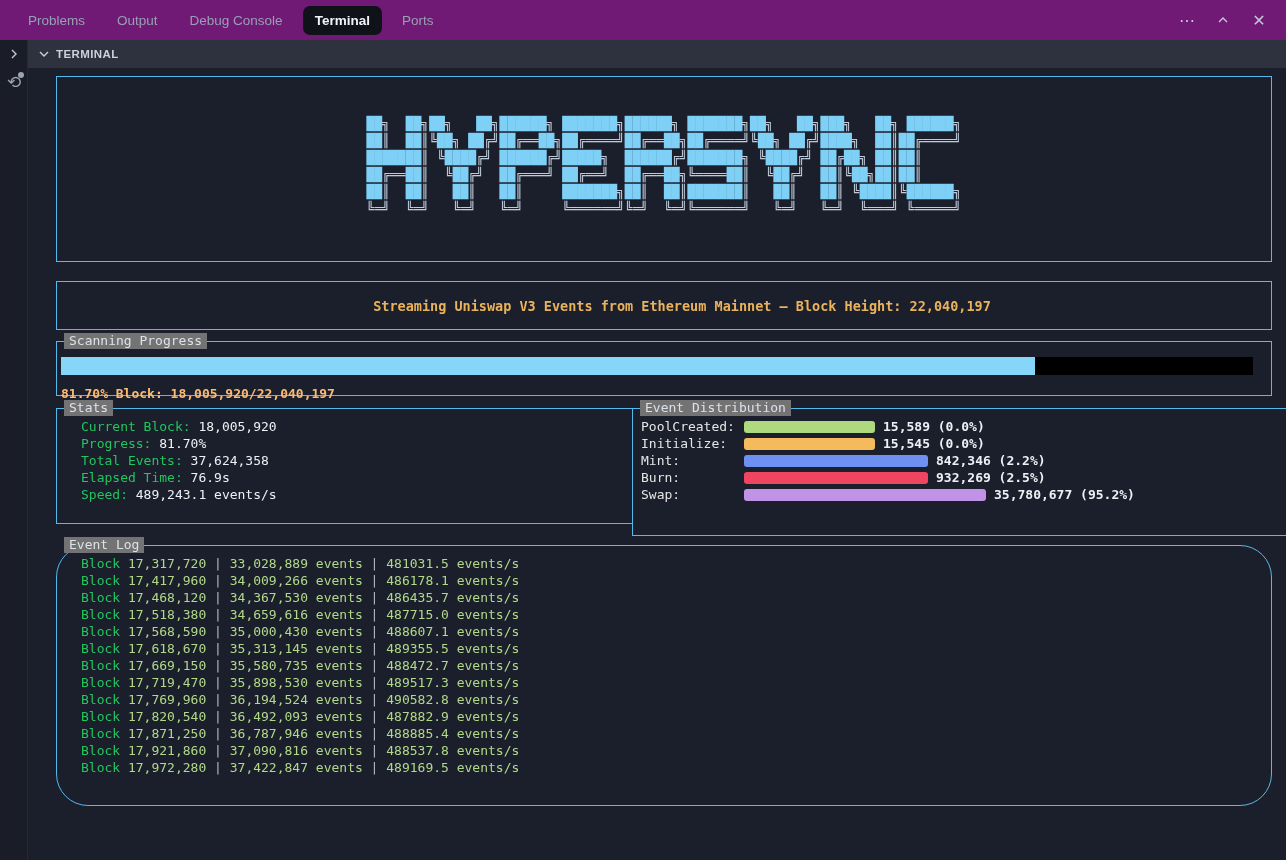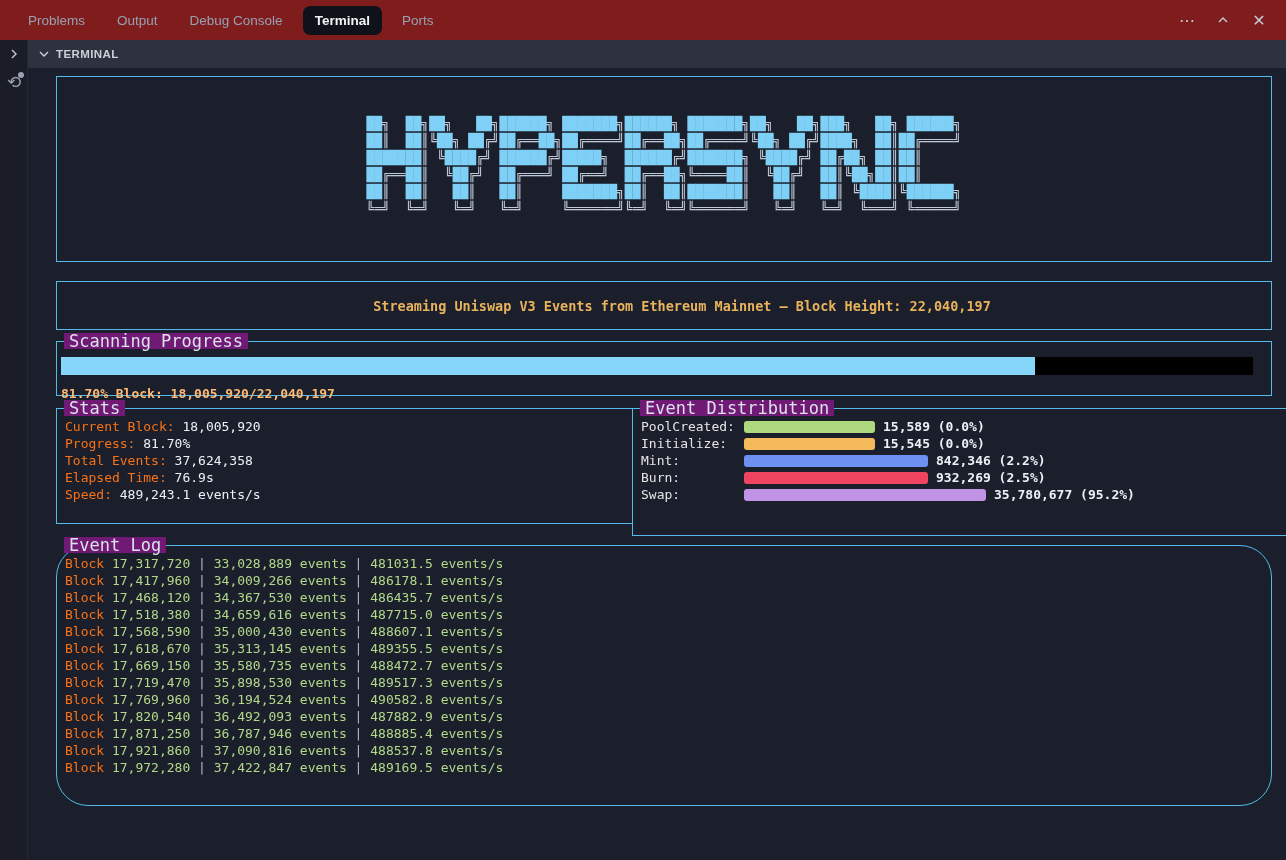--- a/index.html
+++ b/index.html
@@ -3,21 +3,21 @@
 <meta charset="utf-8">
 <style>
   * { box-sizing: border-box; margin: 0; padding: 0; }
   html,body { background:#11131a; }
   body { width:1286px; height:860px; position:relative; overflow:hidden;
          font-family:"Liberation Sans", sans-serif; }
   .root { position:absolute; inset:0; background:#1B1F2B; }
 
   
   .tabbar { position:absolute; left:0; top:0; width:1286px; height:40px;
-            background:#7f1d1d; display:flex; align-items:center; }
+            background:#701a75; display:flex; align-items:center; }
   .tabs { display:flex; align-items:center; gap:8px; padding-left:16px; }
   .tab { color:#97A0B4; font-size:13.5px; padding:7px 12px; border-radius:7px;
          cursor:pointer; white-space:nowrap; }
   .tab.active { background:#10121A; color:#F2F3F7; font-weight:bold; }
   .tabbar-actions { margin-left:auto; display:flex; align-items:center; gap:14px;
                     padding-right:16px; color:#C3C9D4; }
   .tb-icon { width:22px; height:22px; display:flex; align-items:center; justify-content:center;
              font-size:16px; cursor:pointer; }
   .tb-icon svg { stroke:#C3C9D4; }
 
@@ -38,22 +38,22 @@
   .strip-chevron { width:16px; height:16px; display:flex; align-items:center;
                    justify-content:center; margin-right:4px; cursor:pointer; }
   .strip-label { color:#CBD0DB; font-size:11.5px; font-weight:bold; letter-spacing:.4px; }
 
   
   .content { position:absolute; left:28px; top:68px; width:1258px; height:792px;
              background:#1B1F2B; font-family:"DejaVu Sans Mono", monospace;
              font-size:13px; color:#E9ECF3; }
 
   .tbox { position:absolute; border:1.5px solid #55B9EC; background:#1B1F2B; }
-  .tbox-title { position:absolute; top:-9px; left:7px; background:#701a75;
-                padding:0 5px; color:#DCE1EA; font-size:17px; line-height:16px; }
+  .tbox-title { position:absolute; top:-9px; left:7px; background:#737373;
+                padding:0 5px; color:#DCE1EA; font-size:13px; line-height:16px; }
 
   .box-banner   { left:28px; top:8px;   width:1216px; height:186px; }
   .box-subtitle { left:28px; top:213px; width:1216px; height:49px;
                   display:flex; align-items:center; justify-content:center; }
   .box-progress { left:28px; top:273px; width:1216px; height:55px; }
   .box-stats    { left:28px; top:340px; width:594px;  height:116px; }
   .box-dist     { left:604px; top:340px; width:662px; height:128px; }
   .box-log      { left:28px; top:477px; width:1216px; height:261px;border-radius:32px; }
 
   
@@ -67,21 +67,21 @@
   
   .pbar-track { position:absolute; left:4px; top:15px; width:1192px; height:18px;
                 background:#000000; }
   .pbar-fill { height:100%; background:#85D6F9; }
   .progress-text { position:absolute; left:4px; top:44px; font-weight:bold;
                    color:#fdba74; white-space:pre; }
 
   
   .stats-rows { padding:9px 0 0 8px; }
   .stat-row { line-height:17px; white-space:pre; }
-  .c-label { color:#f97316; }
+  .c-label { color:#22c55e;margin-left:16px; }
   .c-white { color:#EDF0F5; font-weight:normal; }
   .c-green { color:#B2D98A; }
   .c-pipe  { color:#AEB8C6; }
 
   
   .dist-rows { padding:9px 0 0 8px; }
   .dist-row { height:17px; display:flex; align-items:center; }
   .dist-label { width:103px; color:#e5e5e5; white-space:pre; flex:none; }
   .dist-bar { height:12px; border-radius:3px; flex:none; }
   .dist-value { margin-left:8px; color:#EDF0F5; font-weight:bold; white-space:pre; }

